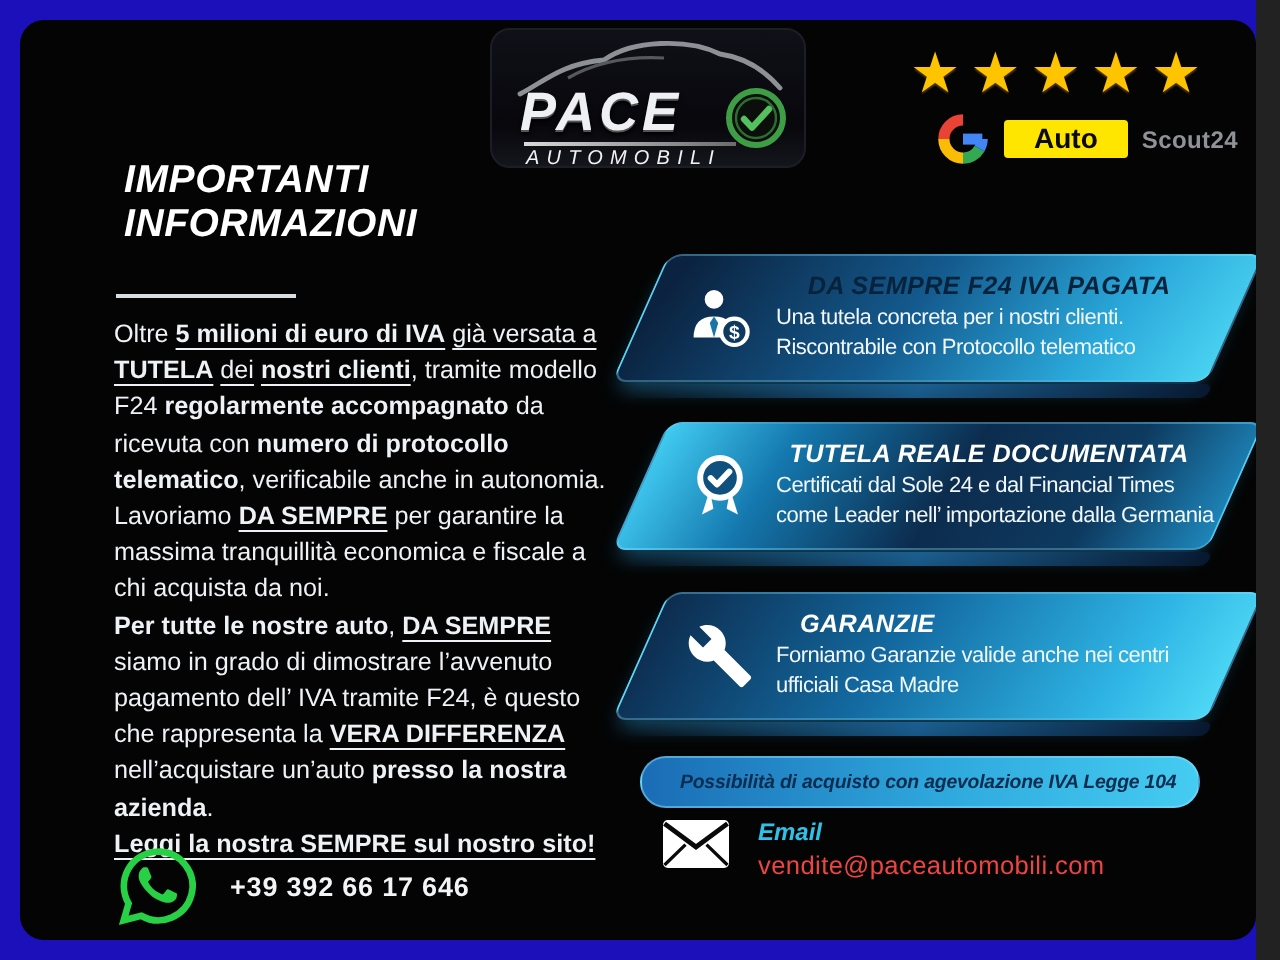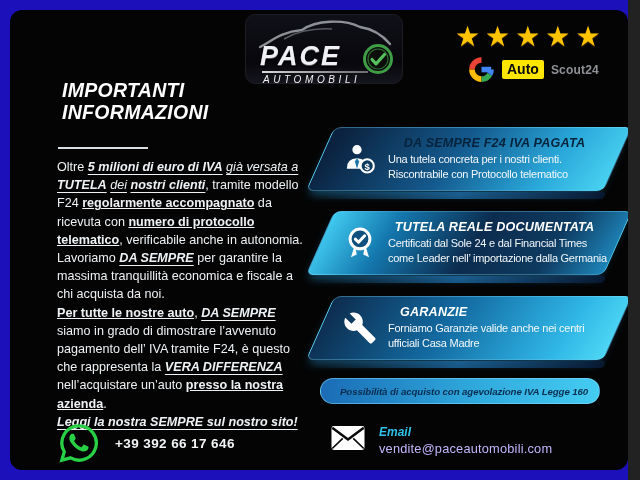--- a/index.html
+++ b/index.html
@@ -25,32 +25,32 @@
     background:linear-gradient(90deg,#d9d9d9,#6b6b6b);}
   .logo-sub{position:absolute;left:17px;top:59px;font-size:10px;font-weight:400;font-style:italic;
     letter-spacing:3.6px;color:#f2f2f2;}
   .logo-check{position:absolute;right:8px;top:28px;}
 
   
   .stars{position:absolute;left:445px;top:10px;font-size:28px;letter-spacing:5px;color:#ffc400;
     text-shadow:0 1px 1px #5a3c00;white-space:nowrap;}
   .review-row{position:absolute;left:458px;top:46px;display:flex;align-items:center;gap:7px;}
   .as-badge{background:#ffe600;color:#0a0a0a;font-weight:800;font-size:14px;
-    padding:1px 5px;border-radius:2px;line-height:17px;}
+    padding:1px 15px;border-radius:2px;line-height:17px;}
   .as-scout{color:#8f9296;font-weight:700;font-size:12px;letter-spacing:.2px;}
 
   
   .heading{position:absolute;left:52px;top:70px;font-size:19.5px;line-height:21.5px;
     font-weight:800;font-style:italic;letter-spacing:.3px;color:#ffffff;}
   .divider{position:absolute;left:48px;top:137px;width:90px;height:2px;background:#d8dde2;}
   .body-text{position:absolute;left:47px;top:148px;width:252px;
     font-size:12.6px;line-height:18.2px;color:#eef2f5;}
   .body-text p{margin:0;}
-  .st-b{font-weight:700;text-decoration:underline;}
-  .st-i{font-style:italic;}
+  .st-b{font-weight:700;}
+  .st-i{}
   .st-u{text-decoration:underline;text-underline-offset:2.5px;}
 
   
   .panel{position:absolute;left:310px;width:298px;height:64px;
     transform:skewX(-24deg);border-radius:7px;
     border:1px solid rgba(130,215,245,.35);
     box-shadow:0 8px 9px -4px rgba(40,150,210,.45);}
   .panel::after{content:"";position:absolute;left:8px;right:-4px;top:calc(100% + 2px);height:7px;
     border-radius:4px;
     background:linear-gradient(90deg,rgba(20,60,100,0),rgba(30,110,170,.75),rgba(8,25,50,.9));}
@@ -70,23 +70,23 @@
   .law-pill{position:absolute;left:310px;top:368px;width:280px;height:26px;border-radius:14px;
     background:linear-gradient(90deg,#1a6cb5,#2fa9dd 55%,#45ccf2);
     display:flex;align-items:center;gap:7px;padding:0 12px;
     border:1px solid rgba(140,220,250,.5);}
   .law-text{font-size:9.7px;font-weight:800;font-style:italic;color:#0a2d4f;
     letter-spacing:-.1px;white-space:nowrap;}
 
   
   .wa-row{position:absolute;left:48px;top:412px;display:flex;align-items:center;gap:15px;}
   .wa-phone{font-size:13.5px;font-weight:700;color:#f2f4f6;letter-spacing:.4px;}
-  .email-row{position:absolute;left:320px;top:414px;display:flex;align-items:flex-start;gap:13px;justify-content:center;}
+  .email-row{position:absolute;left:320px;top:398px;display:flex;align-items:flex-start;gap:13px;justify-content:center;}
   .email-label{font-size:12px;font-weight:800;font-style:italic;color:#2fc1e8;margin-top:1px;}
-  .email-addr{font-size:12.8px;color:#c4b5fd;margin-top:2px;letter-spacing:.2px;}
+  .email-addr{font-size:12.8px;color:#ef4444;margin-top:2px;letter-spacing:.2px;}
 </style>
 </head>
 <body>
 
 <div id="stage">
   <div id="canvas">
 
     <div class="logo-box">
       <svg class="logo-car" width="140" height="34" viewBox="0 0 140 34">
         <path d="M6 30 C18 24 26 15 48 13 C62 3 90 2 106 10 C120 12 130 20 136 27" fill="none" stroke="#8d9196" stroke-width="2.4" stroke-linecap="round"></path>
@@ -178,21 +178,21 @@
       </div>
     </div>
 
     <div class="law-pill">
       <svg width="19" height="19" viewBox="0 0 20 20">
         <rect x="2.5" y="4" width="5" height="5" rx="1" fill="#d22b2b"></rect>
         <rect x="8" y="2.5" width="9" height="7" rx="1" fill="#1d53b4"></rect>
         <rect x="11" y="10" width="6" height="6.5" rx="1" fill="#1d53b4"></rect>
         <rect x="5.5" y="12" width="5" height="4.5" rx="1" fill="#d22b2b"></rect>
       </svg>
-      <span class="law-text">Possibilità di acquisto con agevolazione IVA Legge 160</span>
+      <span class="law-text">Possibilità di acquisto con agevolazione IVA Legge 104</span>
     </div>
 
     <div class="wa-row">
       <svg width="42" height="42" viewBox="0 0 24 24">
         <path d="M12 2.2a9.8 9.8 0 0 0-8.4 14.8L2.2 21.8l5-1.3A9.8 9.8 0 1 0 12 2.2z" fill="none" stroke="#27d045" stroke-width="1.9"></path>
         <path d="M16.9 13.9c-.3-.15-1.6-.8-1.85-.9-.25-.1-.43-.15-.6.15-.18.3-.7.9-.86 1.08-.16.18-.32.2-.6.07-1.6-.8-2.65-1.43-3.7-3.24-.28-.48.28-.45.8-1.5.09-.18.04-.33-.03-.47-.07-.14-.6-1.45-.82-1.98-.22-.52-.44-.45-.6-.46h-.51c-.18 0-.47.07-.72.33-.25.27-.94.92-.94 2.25s.97 2.6 1.1 2.78c.14.18 1.9 2.9 4.6 4.07 1.72.74 2.39.8 3.25.67.52-.08 1.6-.65 1.82-1.28.22-.63.22-1.17.16-1.28-.07-.12-.25-.19-.53-.33z" fill="#27d045"></path>
       </svg>
       <span class="wa-phone">+39 392 66 17 646</span>
     </div>
 

